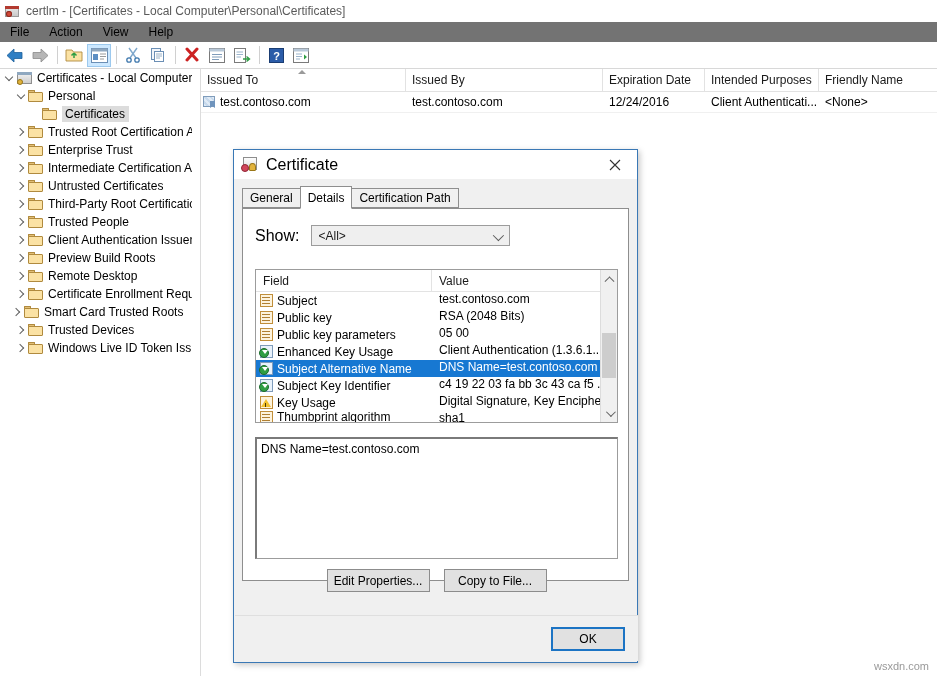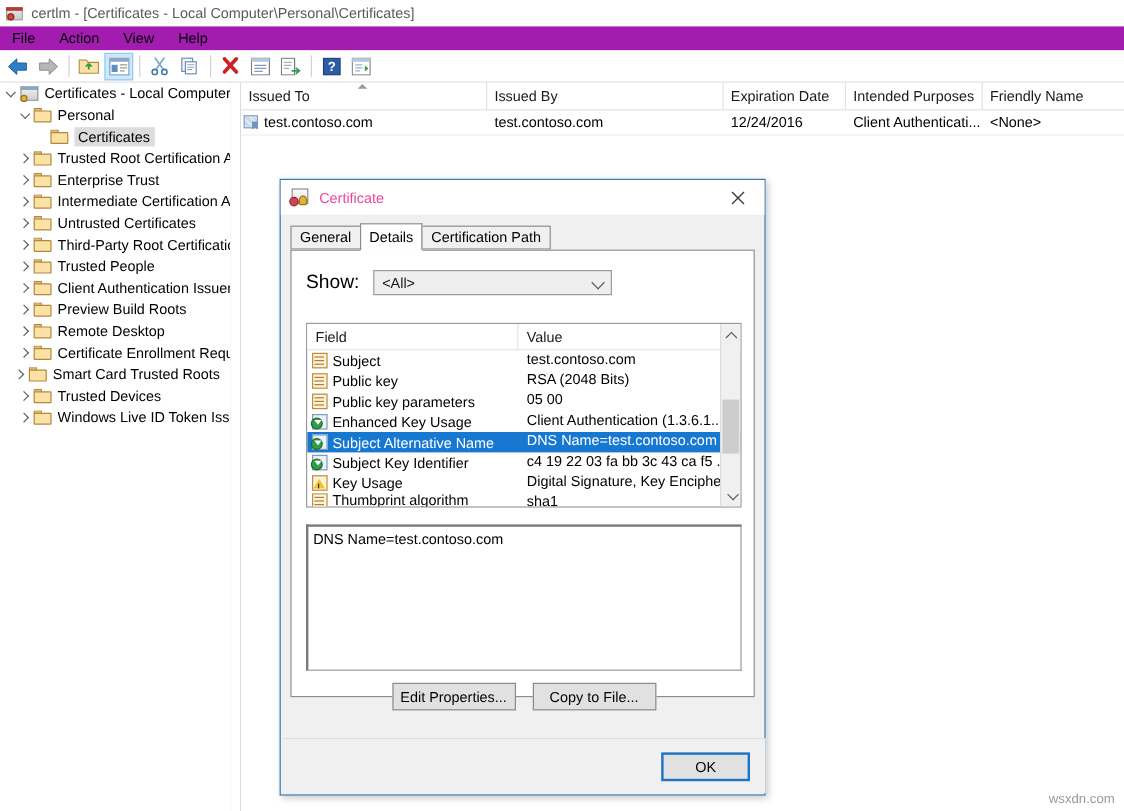--- a/index.html
+++ b/index.html
@@ -40,21 +40,21 @@
     position: absolute; left: 2px; top: 8px; width: 6px; height: 6px;
     background: #d14836; border-radius: 50%;
     box-shadow: 0 0 0 1px #8a2a21 inset;
   }
   .title-text {
     font-size: 12px; color: #5a5a5a; white-space: nowrap;
   }
 
   .menubar {
     position: absolute; left: 0; top: 22px; width: 937px; height: 20px;
-    background: #a21caf;
+    background: #737373;
     display: flex; align-items: center;
     box-sizing: border-box;
   }
   .menu-item {
     font-size: 12px; color: #000000;
     padding: 2px 10px; cursor: default; white-space: nowrap;
   }
 
   .toolbar {
     position: absolute; left: 0; top: 42px; width: 937px; height: 27px;
@@ -215,21 +215,21 @@
   .dlg-icon .d-seal {
     position: absolute; left: 0px; top: 7px; width: 8px; height: 8px;
     background: #d1455a; border-radius: 50%; border: 1px solid #8f2636;
     box-sizing: border-box;
   }
   .dlg-icon .d-key {
     position: absolute; left: 8px; top: 6px; width: 7px; height: 8px;
     background: #e2b33c; border-radius: 50% 50% 20% 20%; border: 1px solid #9a7617;
     box-sizing: border-box;
   }
-  .dlg-title-text { font-size: 12px; color: #ec4899; }
+  .dlg-title-text { font-size: 16px; color: #000000; }
   .dlg-close {
     margin-left: auto; width: 44px; height: 29px;
     display: flex; align-items: center; justify-content: center;
     cursor: default;
   }
   .dlg-close svg { display: block; }
 
   .tabstrip {
     position: relative; height: 20px; margin: 9px 0 0 8px;
     display: flex; align-items: flex-end;

